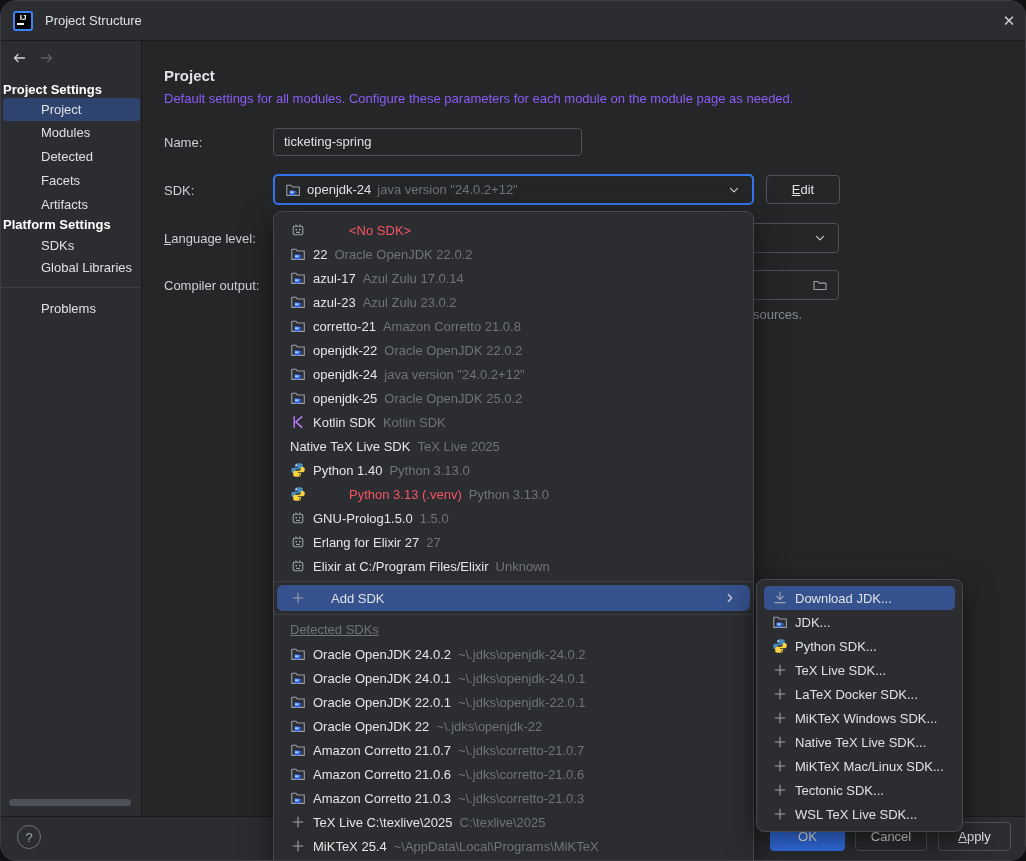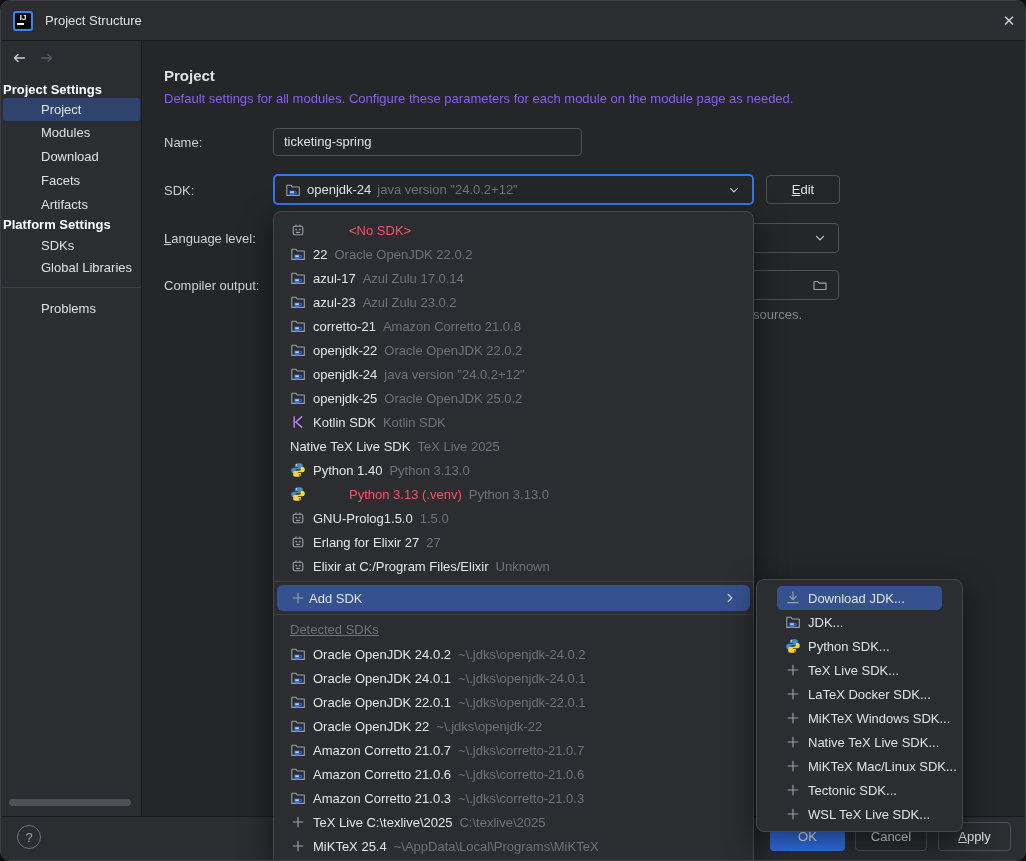--- a/index.html
+++ b/index.html
@@ -1,18 +1,18 @@
 <!DOCTYPE html>
 <html><head>
 <meta charset="utf-8">
 <style>
   html,body{margin:0;padding:0;background:#101113;}
   .win{position:relative;width:1026px;height:861px;background:#242628;
        font-family:"Liberation Sans",sans-serif;font-size:13px;color:#DFE1E5;
-       border-radius:10px;overflow:hidden;border:1px solid #3C3E43;box-sizing:border-box;padding-left:20px;}
+       border-radius:16px;overflow:hidden;border:1px solid #3C3E43;box-sizing:border-box;padding-left:20px;}
   .abs{position:absolute;}
   
   .titlebar{left:0;top:0;width:100%;height:40px;background:#2B2D30;border-bottom:1px solid #1A1B1E;box-sizing:border-box;}
   .logo{left:12px;top:10px;width:20px;height:20px;background:#000;border:2px solid #3B82F6;border-radius:3px;box-sizing:border-box;
         color:#fff;font-size:8px;font-weight:bold;line-height:9px;text-align:center;}
   .logo .uline{display:block;width:7px;height:2px;background:#fff;margin:1px 0 0 2px;}
   .title-text{left:44px;top:12px;color:#DFE1E5;}
   .close-btn{left:996px;top:8px;width:24px;height:24px;display:flex;align-items:center;justify-content:center;cursor:default;color:#CED0D6;font-size:15px;}
   .sidebar{left:0;top:40px;width:141px;height:775px;background:#2B2D30;border-right:1px solid #1A1B1E;box-sizing:border-box;}
   .footer{left:0;top:815px;width:100%;height:46px;background:#2B2D30;border-top:1px solid #1A1B1E;box-sizing:border-box;z-index:2;}
@@ -39,26 +39,26 @@
   .ghost-field{background:#242628;border:1px solid #4E5157;border-radius:4px;box-sizing:border-box;display:flex;align-items:center;justify-content:flex-end;padding-right:10px;z-index:0;}
   .frag{color:#868A91;z-index:0;}
   
   .popup{left:272px;top:210px;width:481px;height:651px;background:#2B2D30;border:1px solid #46484D;border-radius:8px 8px 0 0;
          box-sizing:border-box;z-index:5;box-shadow:0 10px 30px rgba(0,0,0,.55);padding-top:6px;}
   .dd-row{height:24px;display:flex;align-items:center;padding:0 12px 0 16px;gap:7px;white-space:nowrap;}
   .dd-row .nm{color:#e5e5e5;}
   .dd-row .nm.err{color:#F75464;margin-left:36px;}
   .dd-row .vr{color:#6F737A;}
   .dd-sep{height:1px;background:#3C3E43;margin:3px 0;}
-  .dd-add{height:26px;margin:0 3px;border-radius:6px;background:#36528E;display:flex;align-items:center;padding:0 12px 0 13px;gap:3px;}
+  .dd-add{height:26px;margin:0 3px;border-radius:6px;background:#36528E;display:flex;align-items:center;padding:0 12px 0 13px;gap:25px;}
   .dd-add .sp{flex:1;}
   .dd-header{height:24px;line-height:24px;padding-left:16px;color:#6F737A;text-decoration:underline;}
   .submenu{left:755px;top:578px;width:207px;height:253px;background:#2B2D30;border:1px solid #46484D;border-radius:8px;
            box-sizing:border-box;z-index:6;box-shadow:0 10px 30px rgba(0,0,0,.55);padding-top:6px;}
-  .sm-row{height:24px;margin:0 20px;display:flex;align-items:center;padding:0 8px;gap:7px;border-radius:5px;white-space:nowrap;}
+  .sm-row{height:24px;margin:0 7px;display:flex;align-items:center;padding:0 8px;gap:7px;border-radius:5px;white-space:nowrap;}
   .sm-row.sel{background:#36528E;}
   .ic{width:16px;height:16px;display:inline-flex;align-items:center;justify-content:center;flex:none;}
   
   .help-circle{left:16px;top:824px;width:22px;height:22px;border:1px solid #6F737A;border-radius:50%;
                display:flex;align-items:center;justify-content:center;color:#9DA2AA;font-size:13px;z-index:2;}
   .ok-btn{left:769px;top:821px;width:75px;height:29px;background:#3574F0;border:none;color:#fff;z-index:2;}
   .cancel-btn{left:854px;top:821px;width:72px;height:29px;z-index:2;}
   .apply-btn{left:937px;top:821px;width:73px;height:29px;z-index:2;}
   u{text-decoration:underline;}
 </style>
@@ -81,21 +81,21 @@
       </span>
       <span class="ic">
         <svg width="16" height="16" viewBox="0 0 16 16">
             <path d="M2.5 8h10M9 4.5 12.5 8 9 11.5" stroke="#5A5D63" stroke-width="1.4" fill="none" stroke-linecap="round" stroke-linejoin="round"></path>
           </svg>
       </span>
     </div>
     <div class="abs side-header" style="top:41px">Project Settings</div>
     <div class="abs side-item sel" style="top:57px">Project</div>
     <div class="abs side-item" style="top:80px">Modules</div>
-    <div class="abs side-item" style="top:104px">Download</div>
+    <div class="abs side-item" style="top:104px">Detected</div>
     <div class="abs side-item" style="top:128px">Facets</div>
     <div class="abs side-item" style="top:152px">Artifacts</div>
     <div class="abs side-header" style="top:176px">Platform Settings</div>
     <div class="abs side-item" style="top:193px">SDKs</div>
     <div class="abs side-item" style="top:215px">Global Libraries</div>
     <div class="abs side-sep" style="top:246px"></div>
     <div class="abs side-item" style="top:256px">Problems</div>
     <div class="abs hscroll"></div>
   </div>
 

